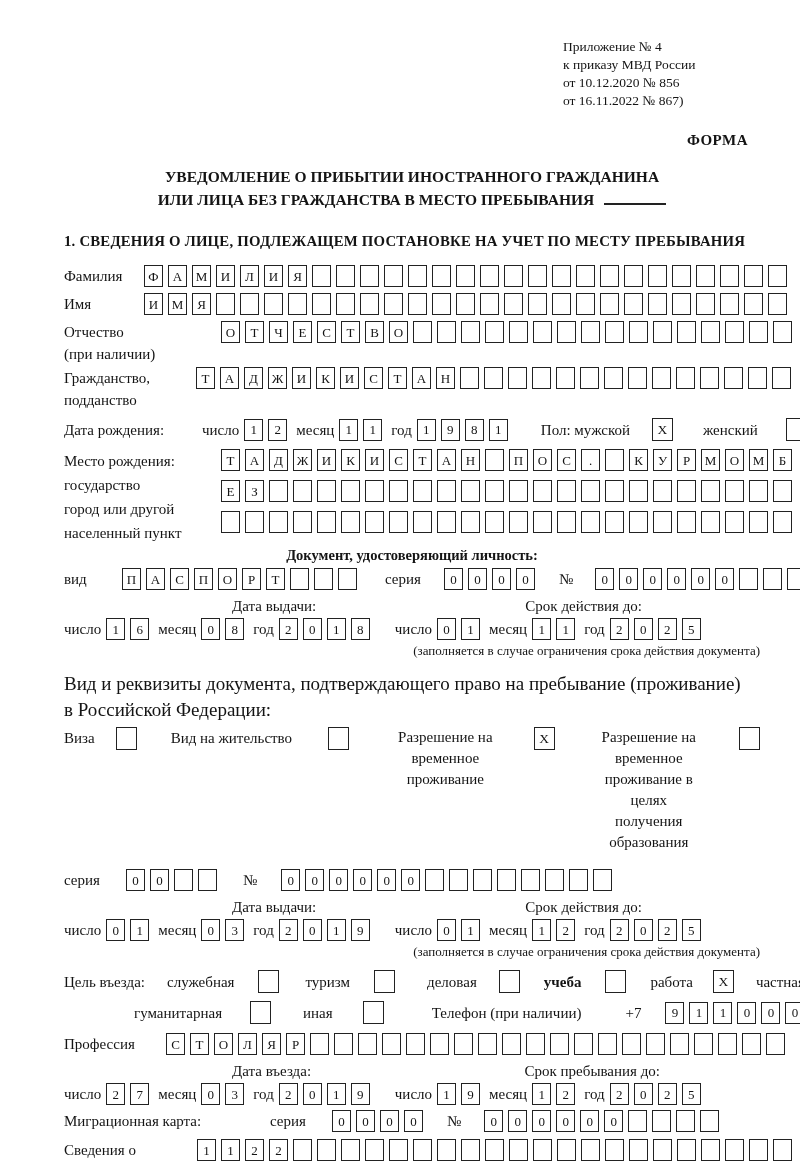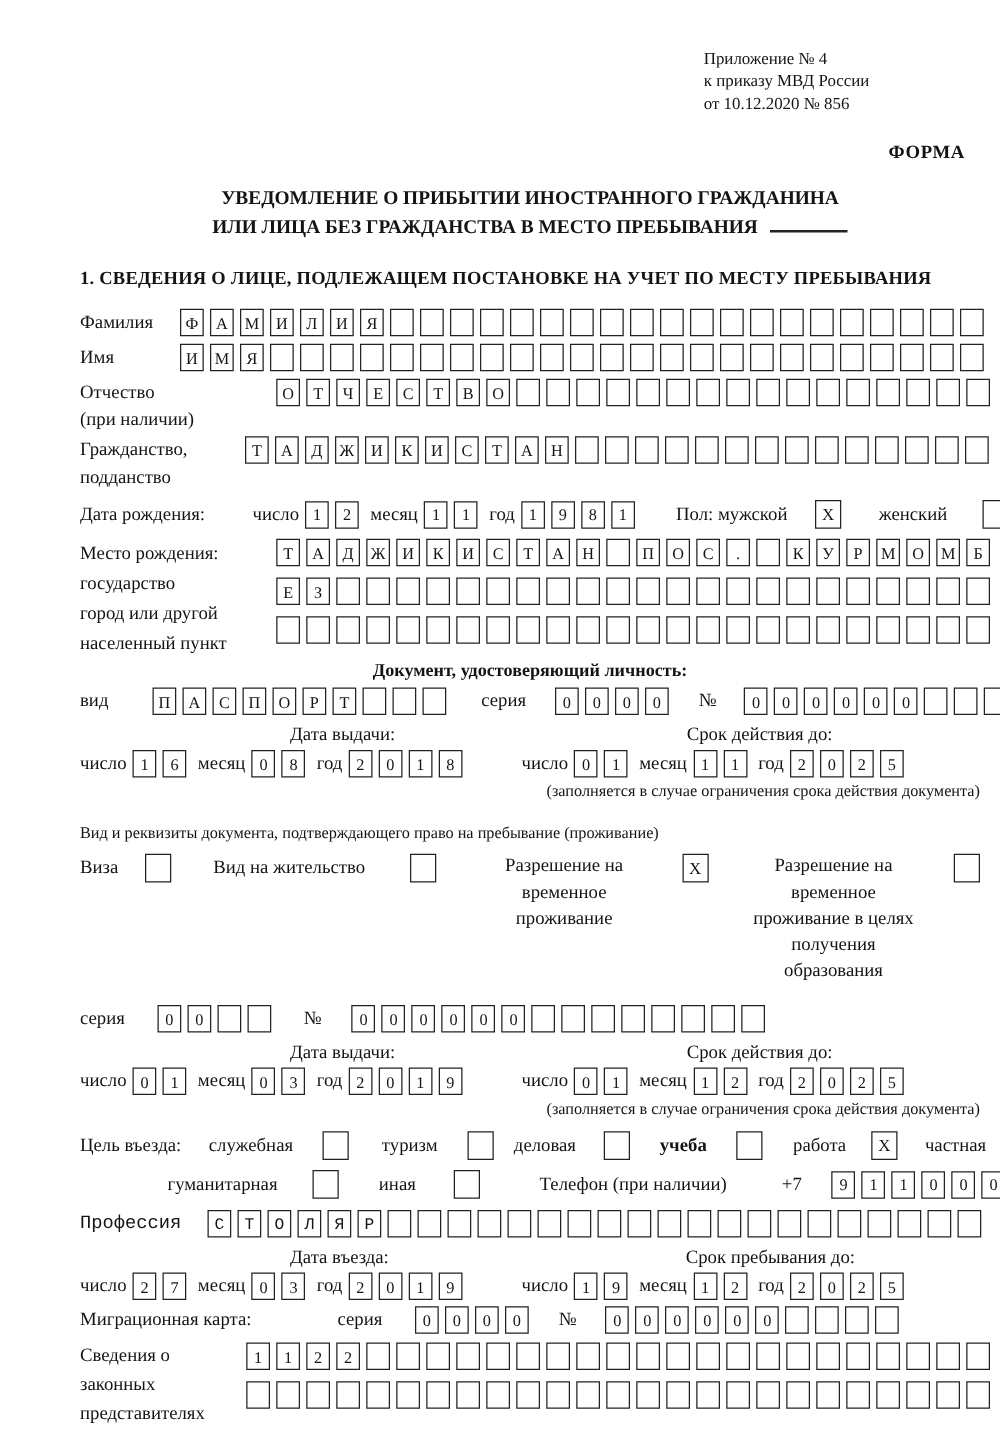--- a/index.html
+++ b/index.html
@@ -1,17 +1,17 @@
 <!DOCTYPE html>
 <html><head>
 <meta charset="utf-8">
 <style>
   html,body{margin:0;padding:0;background:#fff;}
   body{width:800px;height:1163px;font-family:"Liberation Serif","DejaVu Serif",serif;color:#141414;}
-  .page{box-sizing:border-box;width:800px;height:1163px;padding:38px 16px 0 64px;overflow:hidden;position:relative;}
+  .page{box-sizing:border-box;width:800px;height:1163px;padding:38px 40px 0 64px;overflow:hidden;position:relative;}
   .hdr{margin-left:499px;font-size:13.5px;line-height:18px;}
   .hdr .ed{margin-top:4px;}
   .forma{margin-top:22px;text-align:right;padding-right:12px;font-weight:bold;font-size:15px;letter-spacing:.5px;}
   .title{margin-top:16px;text-align:center;font-weight:bold;font-size:15.5px;line-height:23px;}
   .title .uline{display:inline-block;width:62px;border-bottom:2px solid #222;height:14px;margin-left:10px;}
   .sec1{margin-top:22px;font-weight:bold;font-size:14.8px;letter-spacing:.2px;white-space:nowrap;}
   .row{display:flex;align-items:flex-start;gap:16px;}
   .lbl{font-size:15px;line-height:22px;flex:0 0 auto;}
   .lbl2{font-size:15px;line-height:24px;}
   .cells{display:flex;gap:5px;flex-wrap:nowrap;}
@@ -22,34 +22,35 @@
   .dgrp{display:flex;align-items:center;}
   .dgrp .lbl{margin-right:5px;}
   .dgrp .cells{margin-right:9px;}
   .dates-head{margin-top:8px;font-size:15px;}
   .dh1{margin-left:168px;}
   .dh2{margin-left:auto;margin-right:118px;}
   .dh2b{margin-left:auto;margin-right:100px;}
   .drow{margin-top:3px;}
   .drow .right{margin-left:auto;margin-right:52px;}
   .note{font-size:13px;text-align:right;margin-top:3px;}
-  .intro{margin-top:12px;font-size:13px;line-height:26px;}
+  .intro{margin-top:12px;font-size:19px;line-height:26px;}
   .opts{margin-top:4px;align-items:flex-start;font-size:15px;}
   .opt-txt{text-align:center;line-height:21px;}
   .cellrows .cells{margin-bottom:9px;}
 </style>
 </head>
 <body>
 
 <div class="page">
 
   <div class="hdr">
     <div>Приложение № 4</div>
     <div>к приказу МВД России</div>
     <div>от 10.12.2020 № 856</div>
+    <div>от 16.11.2022 № 867)</div>
   </div>
 
   <div class="forma">ФОРМА</div>
 
   <div class="title">
     <div>УВЕДОМЛЕНИЕ О ПРИБЫТИИ ИНОСТРАННОГО ГРАЖДАНИНА</div>
     <div><span>ИЛИ ЛИЦА БЕЗ ГРАЖДАНСТВА В МЕСТО ПРЕБЫВАНИЯ</span><span class="uline"></span></div>
   </div>
 
   <div class="sec1">1. СВЕДЕНИЯ О ЛИЦЕ, ПОДЛЕЖАЩЕМ ПОСТАНОВКЕ НА УЧЕТ ПО МЕСТУ ПРЕБЫВАНИЯ</div>
@@ -384,20 +385,21 @@
           <span class="cell">0</span>
           <span class="cell">2</span>
           <span class="cell">5</span>
         </span>
     </span>
   </div>
   <div class="note">(заполняется в случае ограничения срока действия документа)</div>
 
   <div class="intro">
     <div>Вид и реквизиты документа, подтверждающего право на пребывание (проживание)</div>
+    <div>в Российской Федерации:</div>
   </div>
 
   <div class="row opts">
     <span class="lbl">Виза</span>
     <span class="chk" style="margin-left:5px;"></span>
     <span class="lbl" style="margin-left:18px;">Вид на жительство</span>
     <span class="chk" style="margin-left:20px;"></span>
     <span class="opt-txt" style="margin-left:22px;">
       <span>Разрешение на временное</span><br>
       <span>проживание</span>
@@ -483,21 +485,21 @@
     </span>
   </div>
   <div class="note">(заполняется в случае ограничения срока действия документа)</div>
 
   <div class="row" style="margin-top:10px;align-items:center;font-size:15px;">
     <span class="lbl">Цель въезда:</span>
     <span class="lbl" style="margin-left:6px;">служебная</span>
     <span class="chk" style="margin-left:8px;"></span>
     <span class="lbl" style="margin-left:10px;">туризм</span>
     <span class="chk" style="margin-left:8px;"></span>
-    <span class="lbl" style="margin-left:0;">деловая</span>
+    <span class="lbl" style="margin-left:16px;">деловая</span>
     <span class="chk" style="margin-left:6px;"></span>
     <span class="lbl" style="margin-left:8px;font-weight:bold;">учеба</span>
     <span class="chk" style="margin-left:8px;"></span>
     <span class="lbl" style="margin-left:8px;">работа</span>
     <span class="chk" style="margin-left:4px;">X</span>
     <span class="lbl" style="margin-left:6px;">частная</span>
     <span class="chk" style="margin-left:10px;"></span>
     <span class="lbl" style="margin-left:10px;">транзит</span>
     <span class="chk" style="margin-left:10px;"></span>
   </div>
@@ -516,21 +518,21 @@
         <span class="cell">0</span>
         <span class="cell">0</span>
         <span class="cell">0</span>
         <span class="cell">0</span>
         <span class="cell">0</span>
         <span class="cell">0</span>
         <span class="cell"></span>
       </span>
   </div>
 
-  <div class="row" style="margin-top:9px;align-items:center;font-family:Liberation Mono, monospace;">
+  <div class="row" style="margin-top:9px;align-items:center;">
     <span class="lbl" style="width:86px;">Профессия</span>
     <span class="cells">
         <span class="cell">С</span>
         <span class="cell">Т</span>
         <span class="cell">О</span>
         <span class="cell">Л</span>
         <span class="cell">Я</span>
         <span class="cell">Р</span>
         <span class="cell"></span>
         <span class="cell"></span>

